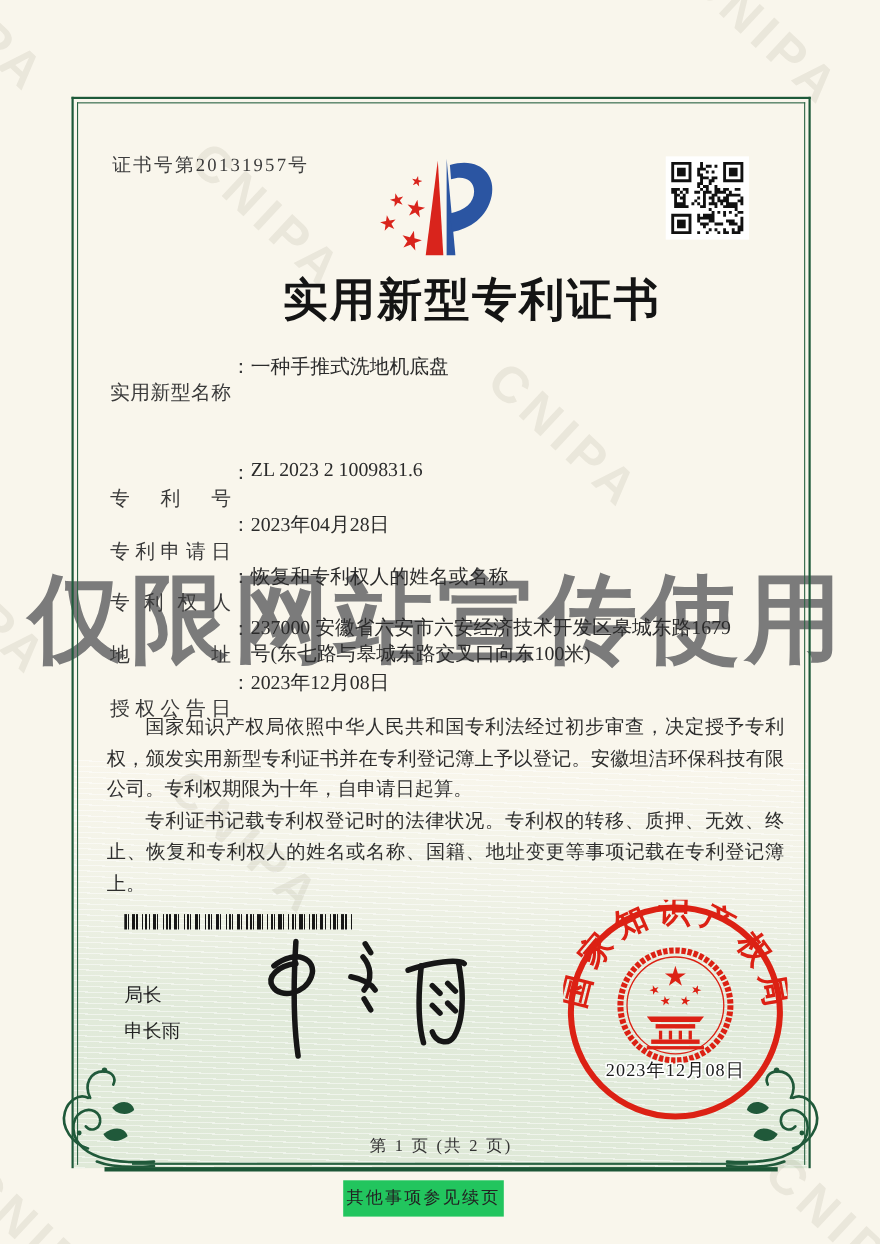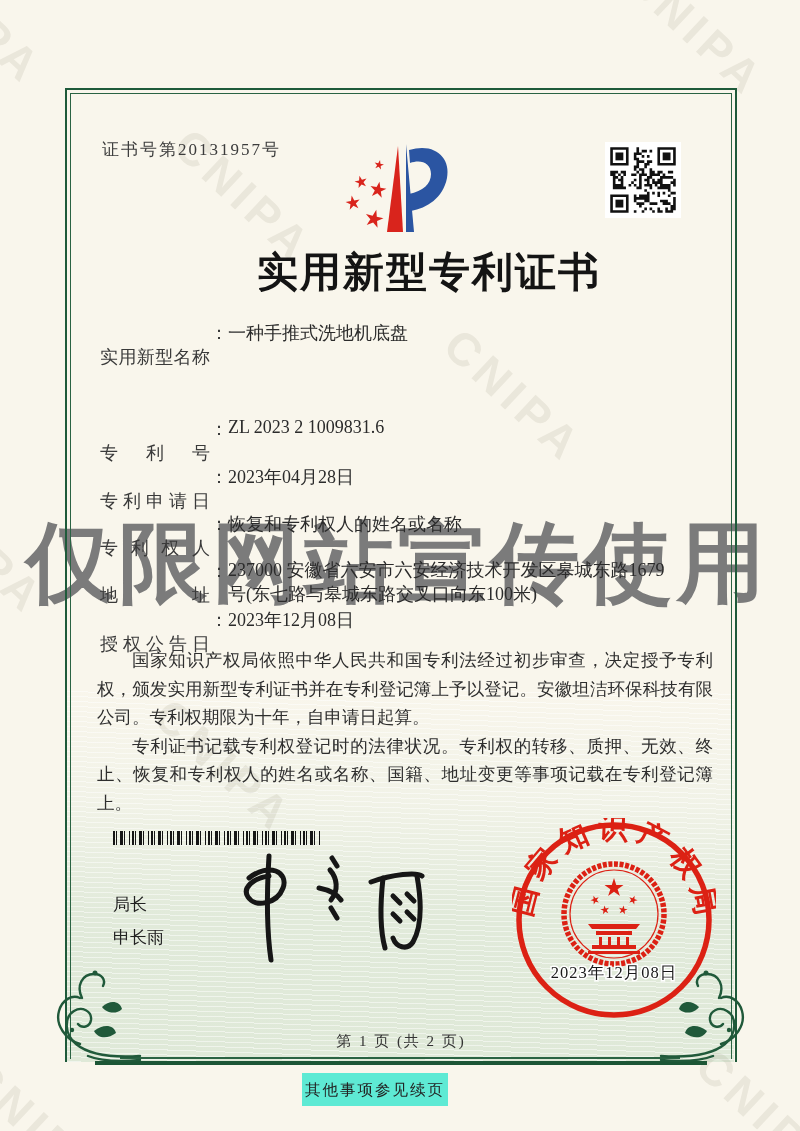--- a/index.html
+++ b/index.html
@@ -44,22 +44,22 @@
   .val-addr{width:450px;word-break:break-all;line-height:23.5px;}
   .grant2{position:absolute;left:304px;top:0;}
   .paras{left:97px;top:646px;width:616px;}
   .paras p{margin:0;font-size:17.5px;line-height:28.5px;text-indent:2em;text-align:justify;color:#2e2e2e;}
   .barcode{left:113px;top:831px;width:207px;height:14px;
     background:repeating-linear-gradient(90deg,#161616 0 2px,transparent 2px 3px,#161616 3px 4px,
       transparent 4px 7px,#161616 7px 10px,transparent 10px 11px,#161616 11px 12px,
       transparent 12px 16px,#161616 16px 17px,transparent 17px 19px);}
   .signer{font-family:Liberation Sans, sans-serif;font-size:17px;color:#222;}
   .pagenum{left:65px;top:1032px;width:672px;text-align:center;font-size:15px;letter-spacing:2px;color:#333;}
-  .contbox{left:302px;top:1073px;width:146px;height:33px;line-height:33px;text-align:center;
-           background:#5eead4;font-size:15.5px;letter-spacing:2px;color:#222;}
+  .contbox{left:312px;top:1073px;width:146px;height:33px;line-height:33px;text-align:center;
+           background:#22c55e;font-size:15.5px;letter-spacing:2px;color:#222;}
   .sealdate{font-family:"Liberation Serif","DejaVu Serif",serif;}
 </style>
 </head>
 <body>
 
 <div id="page">
 
   <span class="cnipa-wm" style="left:-70px;top:-60px">CNIPA</span>
   <span class="cnipa-wm" style="left:652px;top:-48px">CNIPA</span>
   <span class="cnipa-wm" style="left:200px;top:118px">CNIPA</span>

